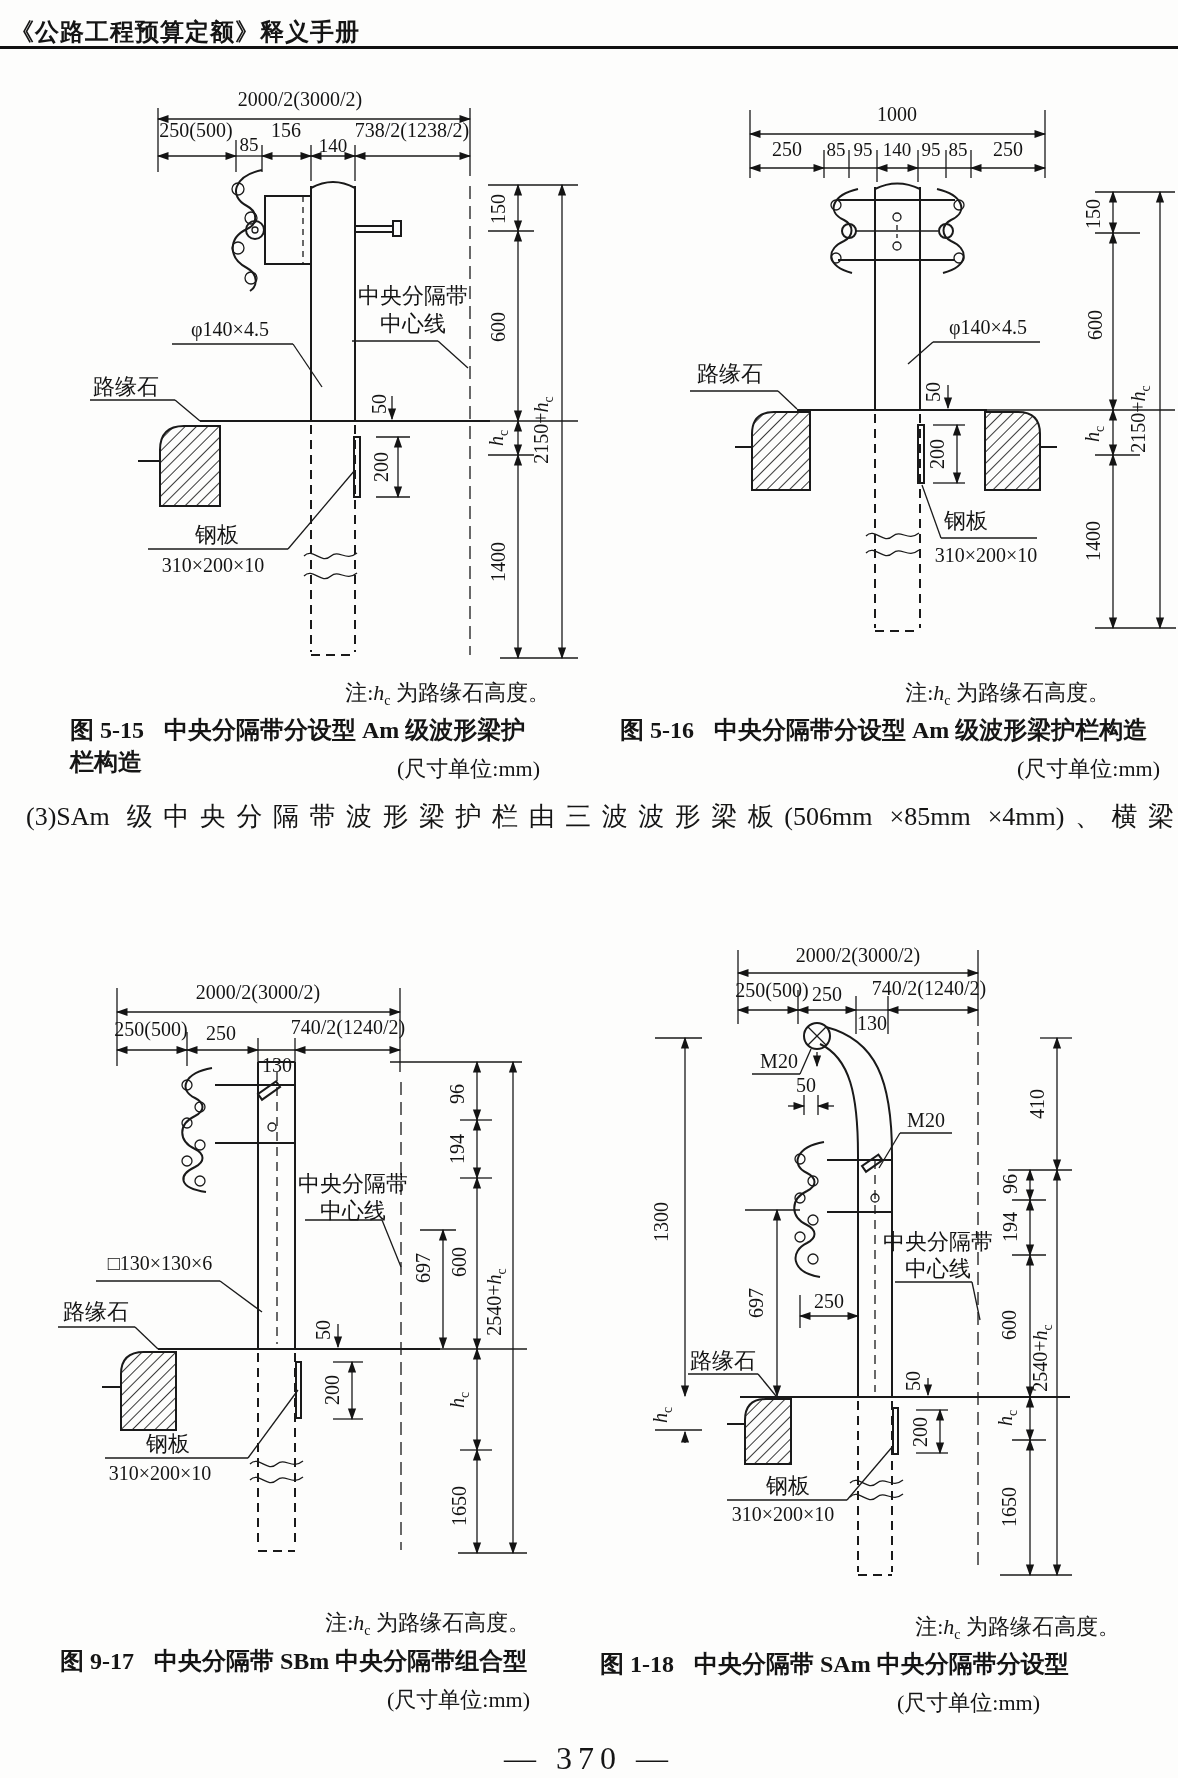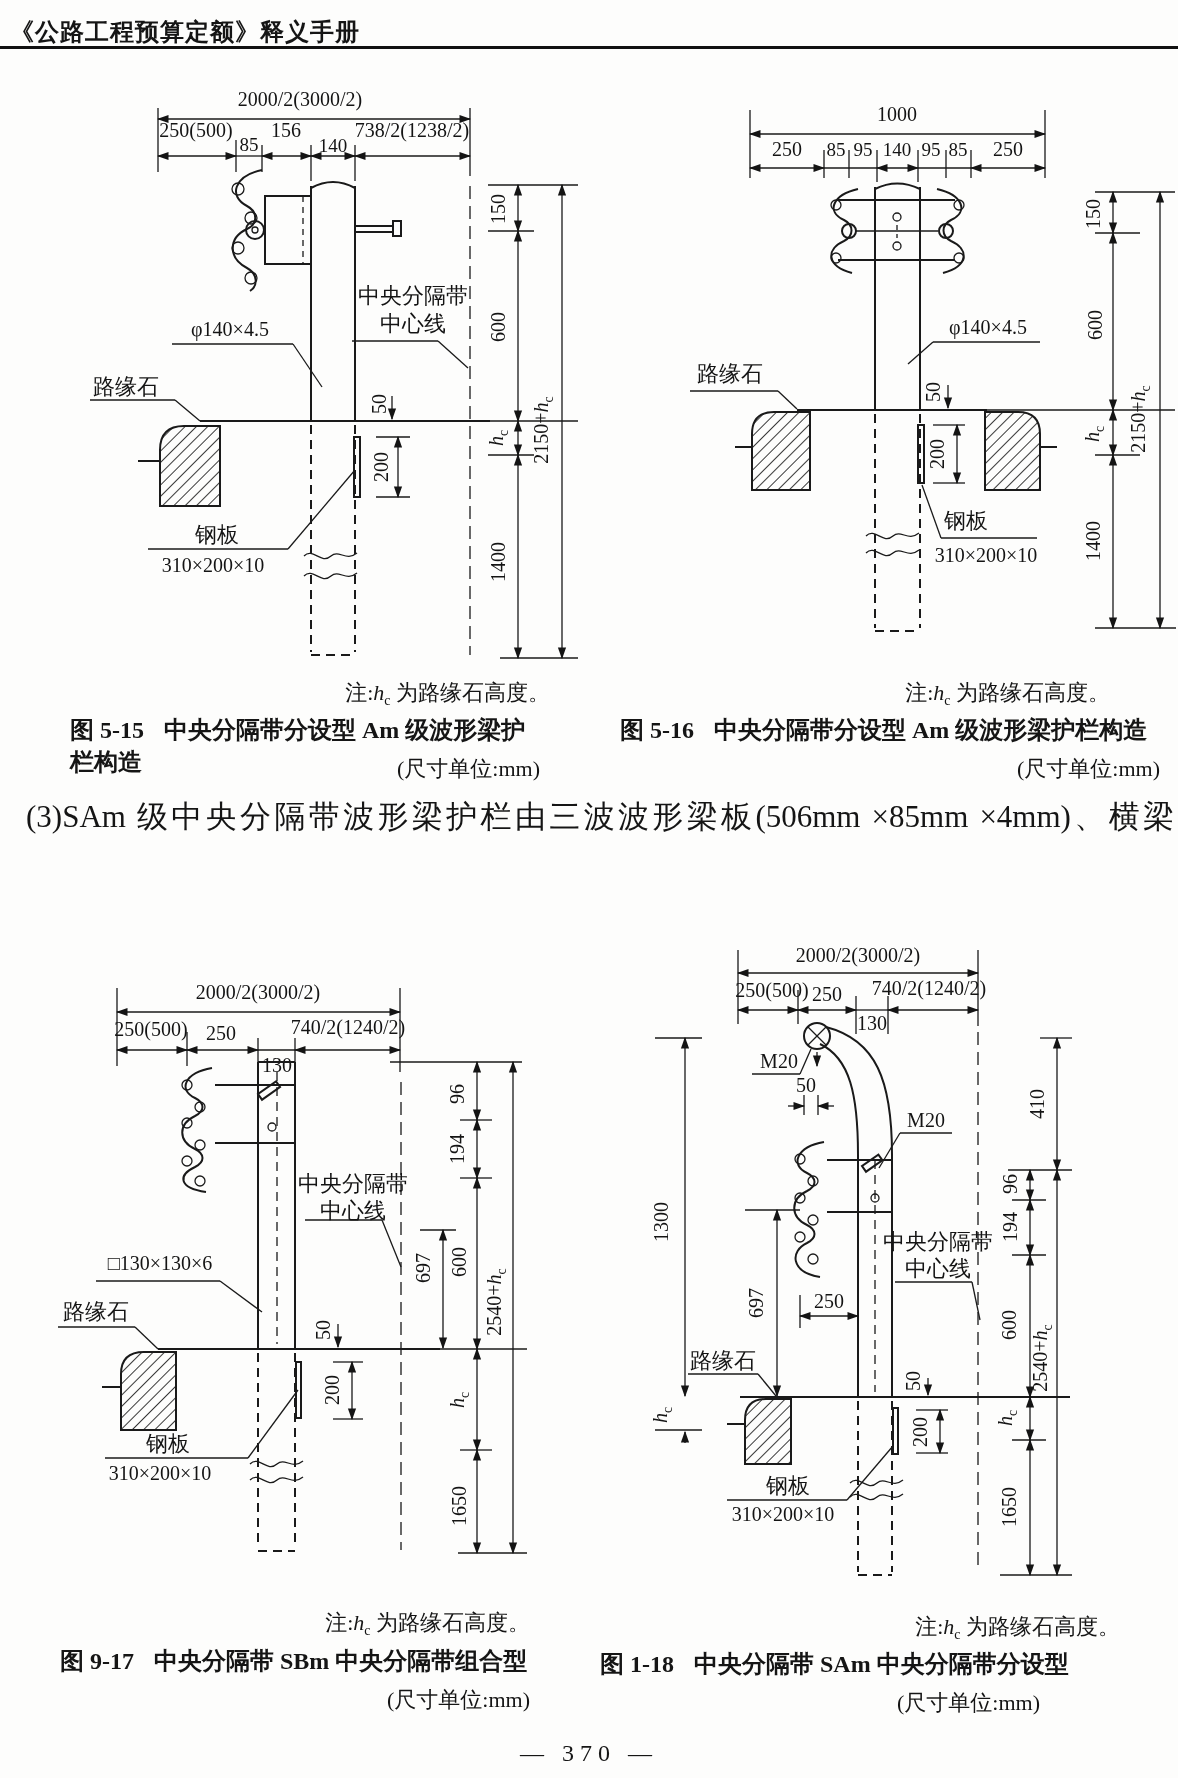--- a/index.html
+++ b/index.html
@@ -7,25 +7,25 @@
   body{position:relative;background:#fdfdfc;color:#151515;
        font-family:"Liberation Serif","DejaVu Serif",serif;overflow:hidden}
   .header{position:absolute;left:10px;top:16px;font-size:24px;font-weight:600;letter-spacing:1px}
   .rule{position:absolute;left:0;top:46px;width:1178px;height:3px;background:#111}
   .fig-svg{position:absolute}
   .note,.unit{position:absolute;text-align:right;font-size:22px}
   .cap{position:absolute;text-align:left;font-size:24px;font-weight:600}
   .cap .cap-label{margin-right:20px}
   .note i{font-style:italic}
   .note sub,.cap sub{font-size:14px}
-  .para{position:absolute;left:6px;top:794px;width:1168px;font-size:31px;line-height:46px}
+  .para{position:absolute;left:6px;top:794px;width:1168px;font-size:26px;line-height:46px}
   .para .ln{width:100%}
   .jst{text-align:justify;text-align-last:justify}
   .indent{text-indent:20px}
-  .pagenum{position:absolute;left:0;top:1740px;width:1178px;text-align:center;font-size:24px;letter-spacing:6px}
+  .pagenum{position:absolute;left:0;top:1740px;width:1178px;text-align:center;font-size:32px;letter-spacing:6px}
   svg text{font-family:"Liberation Serif","DejaVu Serif",serif;fill:#141414;font-size:20px}
   svg text.cn{font-size:22px}
   svg text.sm{font-size:19px}
   svg .ln2{stroke:#1a1a1a;stroke-width:2;fill:none}
   svg .ln1{stroke:#1a1a1a;stroke-width:1.3;fill:none}
   svg .dash{stroke-dasharray:13 7}
   svg .dash2{stroke-dasharray:9 6}
 </style>
 </head>
 <body>

